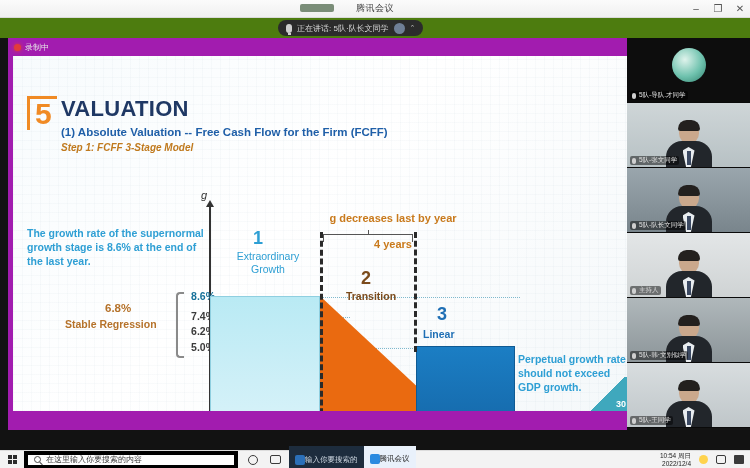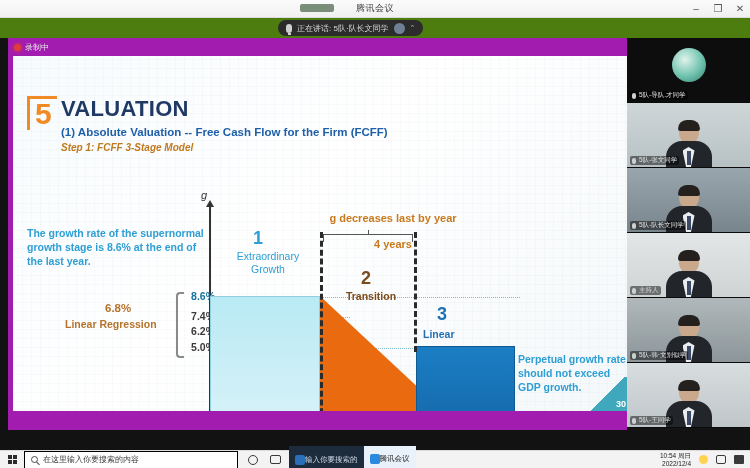--- a/index.html
+++ b/index.html
@@ -155,21 +155,21 @@
   
   .taskbar { position:absolute; left:0; bottom:0; width:750px; height:18px;
              background:#f3f3f3; border-top:1px solid #dcdcdc; display:flex; align-items:center; }
   .tb-start { width:24px; height:18px; display:flex; align-items:center; justify-content:center; }
   .tb-start .logo { width:9px; height:9px; background:
        linear-gradient(#2b2b2b,#2b2b2b) 0 0/4px 4px no-repeat,
        linear-gradient(#2b2b2b,#2b2b2b) 5px 0/4px 4px no-repeat,
        linear-gradient(#2b2b2b,#2b2b2b) 0 5px/4px 4px no-repeat,
        linear-gradient(#2b2b2b,#2b2b2b) 5px 5px/4px 4px no-repeat; }
   .tb-search { display:flex; align-items:center; gap:5px; width:214px; height:18px;
-               background:#fff; border:1px solid #000000; padding-left:6px; }
+               background:#fff; border:4px solid #000000; padding-left:6px; }
   .tb-search .mag { width:7px; height:7px; border:1.2px solid #4a4a4a; border-radius:50%; position:relative; }
   .tb-search .mag:after { content:""; position:absolute; right:-3px; bottom:-2px; width:4px; height:1.2px;
                           background:#4a4a4a; transform:rotate(45deg); }
   .tb-search .ph { font-size:8px; color:#3a3a3a; white-space:nowrap; }
   .tb-icons { display:flex; align-items:center; gap:12px; margin-left:10px; }
   .tb-icons .ci { width:10px; height:10px; border:1.3px solid #3a3a3a; border-radius:50%; }
   .tb-icons .ti { width:11px; height:9px; border:1.3px solid #3a3a3a; border-radius:2px; }
   .tb-app { display:flex; align-items:center; gap:0; height:28px; padding:0 6px; }
   .tb-app.a1 { background:#1d2c3d; margin-left:8px; }
   .tb-app.a2 { background:#e9f1fb; border-bottom:2px solid #1e78d7; }
@@ -223,21 +223,21 @@
         <div class="s-num">
           <b>5</b>
         </div>
         <div class="s-title">VALUATION</div>
         <div class="s-sub">(1) Absolute Valuation -- Free Cash Flow for the Firm (FCFF)</div>
         <div class="s-sub2">Step 1: FCFF 3-Stage Model</div>
 
         <div class="ann-left">The growth rate of the supernormal growth stage is 8.6% at the end of the last year.</div>
 
         <div class="lr-pct">6.8%</div>
-        <div class="lr-txt">Linear Regression</div>
+        <div class="lr-txt">Stable Regression</div>
         <div class="brace"></div>
 
         <div class="years-t1">4 years</div>
         <div class="years-t2">g decreases last by year</div>
         <div class="span-brace"></div>
 
         <div>
           <div class="axis-y"></div>
 
           <div class="lbl-g">g</div>

